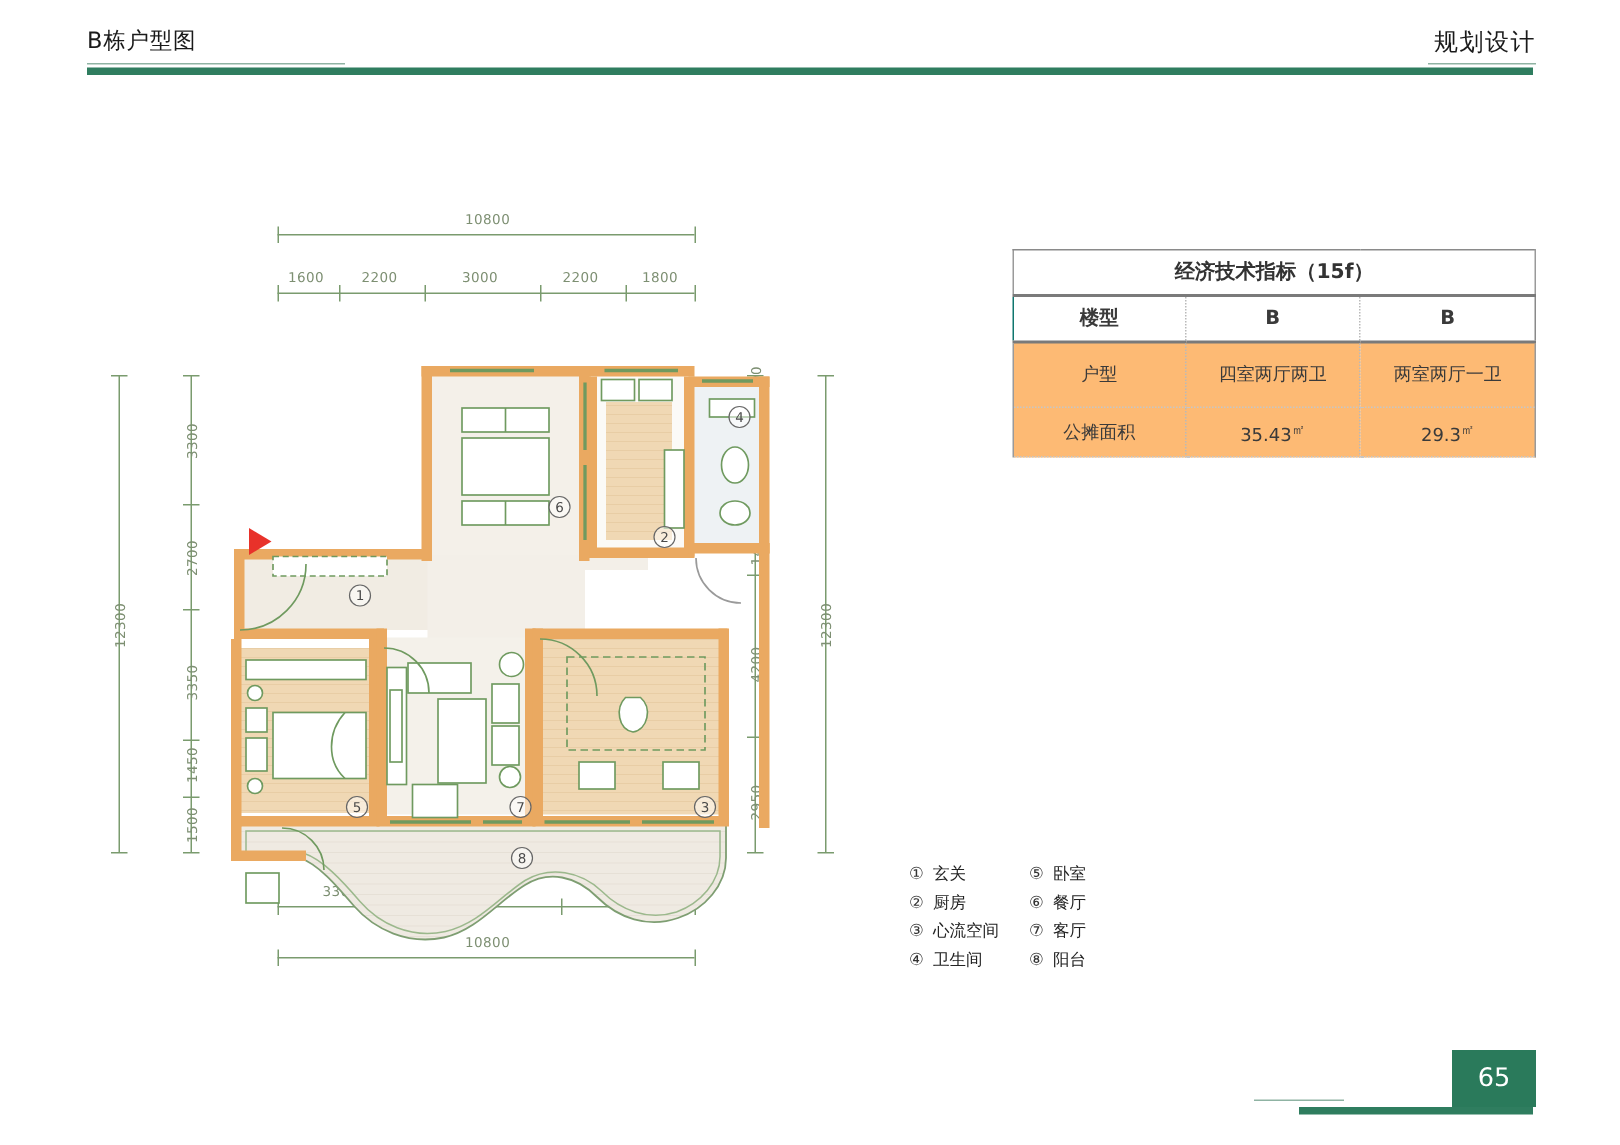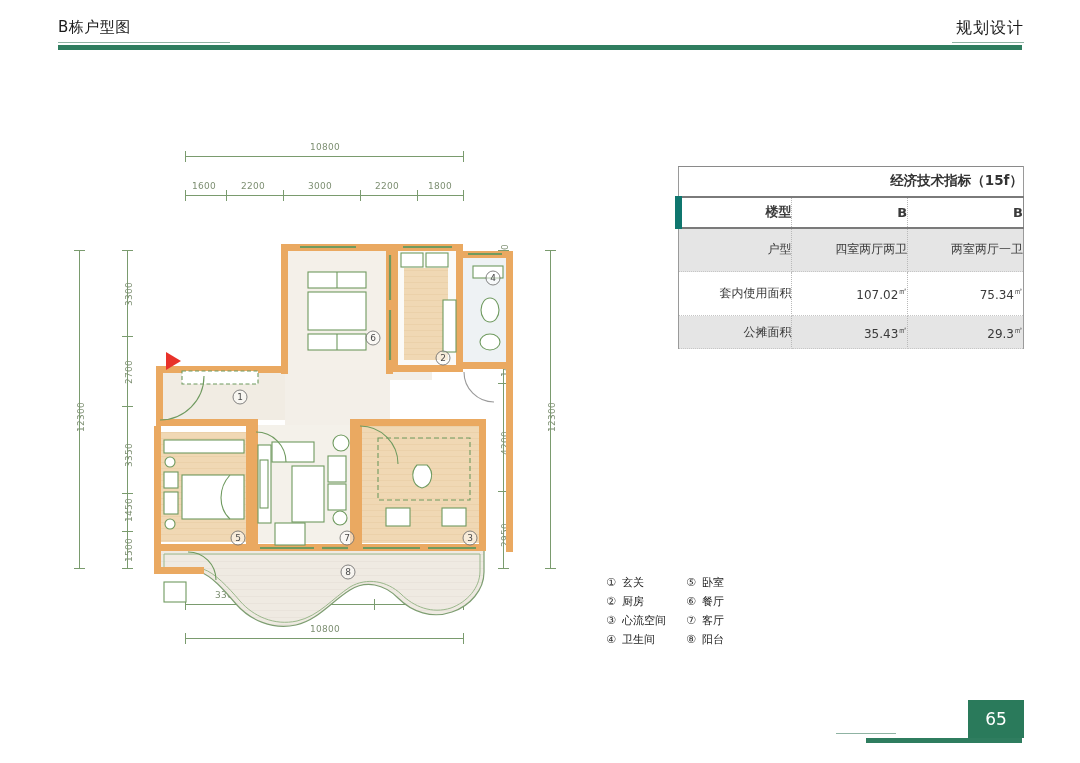--- a/index.html
+++ b/index.html
@@ -76,39 +76,39 @@
   }
 
   
   .tbl-wrap { position: absolute; left: 675px; top: 166px; width: 349px; }
   table.econ { border-collapse: collapse; width: 349px; font-size: 12px; color: #3a3a3a; }
   table.econ td {
     border-left: 1px dotted #b9b9b9;
     border-right: 1px dotted #b9b9b9;
     border-top: 1px dotted #c6c6c6;
     border-bottom: 1px dotted #c6c6c6;
-    text-align: right; vertical-align: middle;
+    text-align: center; vertical-align: middle;
   }
   .econ .title-row td {
     font-size: 13.5px; font-weight: bold; color: #333; height: 30px;
     border-top: 1px solid #8a8a8a; border-bottom: 2px solid #7a7a7a;
     border-left: 1px solid #8a8a8a; border-right: 1px solid #8a8a8a;
   }
   .econ .hdr-row td {
     font-weight: bold; height: 31px; font-size: 13px;
     border-bottom: 2px solid #7a7a7a;
     border-left-color: #b9b9b9; border-right-color: #b9b9b9;
   }
-  .econ .hdr-row td:first-child { border-left: 7px solid #0f766e; }
+  .econ .hdr-row td:first-child { border-left: 1px solid #0f766e; }
   .econ .hdr-row td:last-child { border-right: 1px solid #8a8a8a; }
   .econ tr td:first-child { border-left: 1px solid #9a9a9a; }
   .econ tr td:last-child { border-right: 1px solid #9a9a9a; }
   .econ .r-norm td { height: 33px; }
   .econ .r-tall td { height: 44px; }
-  .econ .shaded td { background: #e5e5e5; }
+  .econ .shaded td { background: #fdba74; }
   .econ tr.last-row td { border-bottom: 2px solid #7a7a7a; }
   .col-label { width: 115px; }
   .col-b { width: 117px; }
   .unit { font-size: 9px; vertical-align: super; }
 
   
   .legend { position: absolute; left: 606px; top: 573px; width: 200px; font-size: 11px; color: #333; }
   .legend-col { position: absolute; top: 0; }
   .legend-col.c1 { left: 0; }
   .legend-col.c2 { left: 80px; }
@@ -375,25 +375,20 @@
       <tr class="hdr-row">
         <td class="col-label">楼型</td>
         <td class="col-b">B</td>
         <td class="col-b">B</td>
       </tr>
       <tr class="r-tall shaded">
         <td>户型</td>
         <td>四室两厅两卫</td>
         <td>两室两厅一卫</td>
       </tr>
-      <tr class="r-tall">
-        <td>套内使用面积</td>
-        <td><span>107.02</span><span class="unit">㎡</span></td>
-        <td><span>75.34</span><span class="unit">㎡</span></td>
-      </tr>
       <tr class="r-norm shaded">
         <td>公摊面积</td>
         <td><span>35.43</span><span class="unit">㎡</span></td>
         <td><span>29.3</span><span class="unit">㎡</span></td>
       </tr>
     </tbody>
       </table>
   </div>
 
   <div class="legend">

